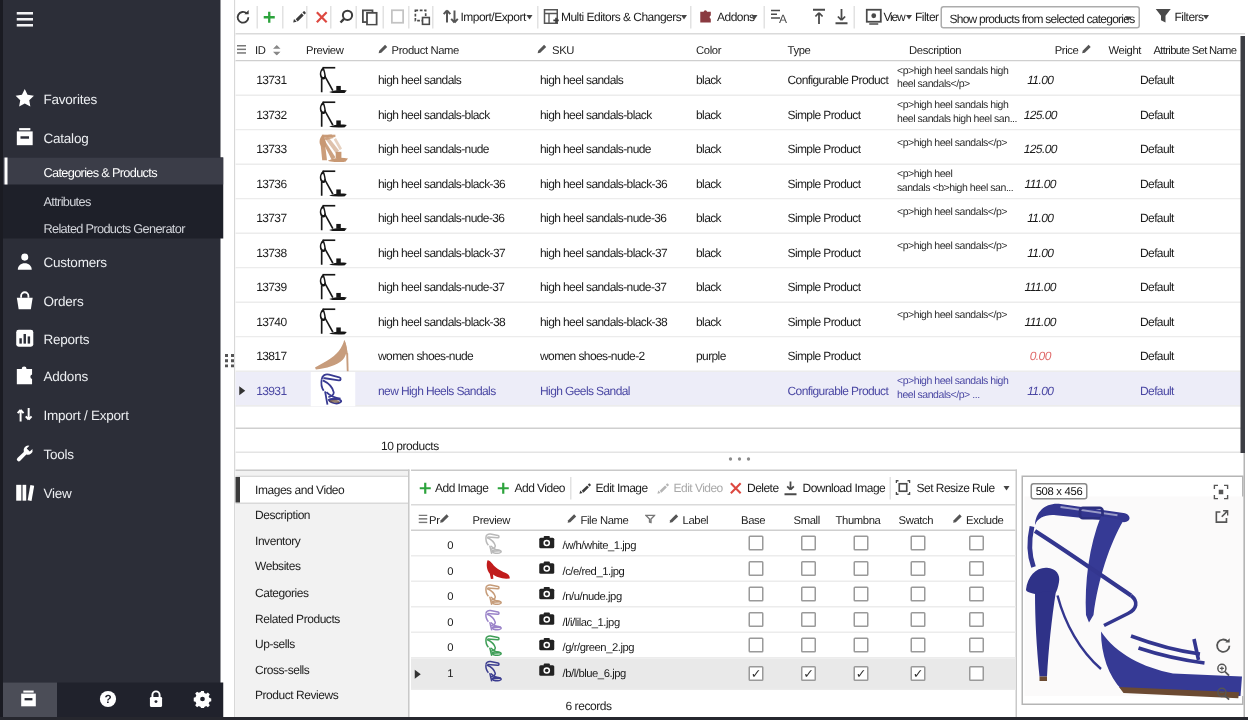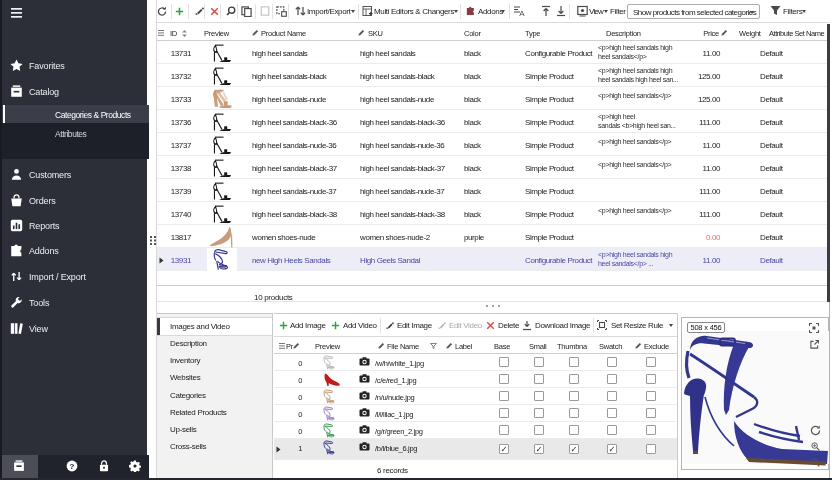--- a/index.html
+++ b/index.html
@@ -10,21 +10,21 @@
 
   
   #sidebar { left:0; top:0; width:147px; height:480px; background:#2c2e38; border-left:2px solid #1a1b22; }
   #search { position:absolute; left:0; top:26px; width:147px; height:24px; background:#22242e; }
   #search .txt { position:absolute; left:27px; top:7px; color:#5e606b; font-size:8.5px; letter-spacing:-0.2px; }
   .mitem { position:absolute; left:0; width:147px; height:24px; color:#eceef1; font-size:9px; letter-spacing:-0.15px; }
   .mitem .lb { position:absolute; left:27px; top:7px; }
   .mitem svg { left:7.5px; top:5px; }
   #submenu { position:absolute; left:0; top:105px; width:147px; height:54px; background:#1e2029; }
   .smitem { position:absolute; left:0; width:147px; height:18px; color:#d3d5db; font-size:8.5px; letter-spacing:-0.45px; }
-  .smitem .lb { position:absolute; left:27px; top:5px;margin-left:26px; }
+  .smitem .lb { position:absolute; left:27px; top:5px; }
   .smitem.sel { background:#3b3d48; color:#fff; }
   .smitem.sel .bar { position:absolute; left:1px; top:0; width:2px; height:18px; background:#fff; }
   #btmbar { position:absolute; left:0; top:455px; width:147px; height:23px; background:#20222c; }
   #btmbar .cell1 { position:absolute; left:0; top:0; width:36px; height:23px; background:#4b4d57; }
 
   
   #vsplit { left:149px; top:0; width:8px; height:478px; background:#fff; border-right:1px solid #d8d8d8; }
 
   
   #bedge { left:0; top:478px; width:832px; height:2px; background:#26272e; z-index:9; }
@@ -44,21 +44,21 @@
 
   .grow { position:absolute; left:0; width:673px; height:23px; border-bottom:1px solid #ececec; background:#fff; font-size:8px; letter-spacing:-0.4px; }
   .grow span { position:absolute; white-space:nowrap; }
   .grow .id { left:0; top:8px; width:34px; text-align:right; }
   .grow .nm { left:95px; top:8px; }
   .grow .sku { left:203px; top:8px; }
   .grow .col { left:307px; top:8px; }
   .grow .typ { left:368px; top:8px; }
   .grow .d2 { left:441px; top:3px; font-size:7px; letter-spacing:-0.3px; color:#2c2c2c; line-height:8.5px; }
   .grow .d1 { left:441px; top:5px; font-size:7px; letter-spacing:-0.3px; color:#2c2c2c; }
-  .grow .prc { left:510px; top:8px; width:53px; text-align:right; }
+  .grow .prc { left:510px; top:8px; width:53px; text-align:center;font-style:italic; }
   .grow .att { left:603px; top:8px; }
   .grow svg { left:54px; top:1px; }
   .grow.sel { background:#ededf8; color:#4a47a3; }
   .grow.sel .d2 { color:#4a47a3; }
 
   #summary { position:absolute; left:0; top:285px; width:673px; height:17px; border-top:1px solid #cfcfcf; border-bottom:1px solid #e4e4e4; background:#fff; }
   #summary span { position:absolute; left:97px; top:7px; font-size:8px; letter-spacing:-0.3px; color:#222; }
 
   
   #tabs { position:absolute; left:0; top:313px; width:116px; height:165px; background:#f2f2f2; border-top:1px solid #c9c9c9; border-right:1px solid #c9c9c9; }
@@ -112,20 +112,23 @@
   </div>
 
   <div id="submenu">
     <div class="smitem sel" style="top:0">
         <div class="bar"></div>
         <span class="lb">Categories &amp; Products</span>
       </div>
     <div class="smitem" style="top:19px">
         <span class="lb">Attributes</span>
       </div>
+    <div class="smitem" style="top:37px">
+        <span class="lb">Related Products Generator</span>
+      </div>
   </div>
 
   <div class="mitem" style="top:163px">
     <svg width="13" height="13" viewBox="0 0 16 16">
         <circle cx="8" cy="4.2" r="2.9" fill="#fff"></circle>
         <path d="M2.3 14.5c0-3.2 2.5-5.3 5.7-5.3s5.7 2.1 5.7 5.3z" fill="#fff"></path>
       </svg>
     <span class="lb">Customers</span>
   </div>
   <div class="mitem" style="top:189px">
@@ -570,20 +573,23 @@
         <span class="lb">Categories</span>
       </div>
     <div class="tab" style="top:90px">
         <span class="lb">Related Products</span>
       </div>
     <div class="tab" style="top:107px">
         <span class="lb">Up-sells</span>
       </div>
     <div class="tab" style="top:124px">
         <span class="lb">Cross-sells</span>
+      </div>
+    <div class="tab" style="top:141px">
+        <span class="lb">Product Reviews</span>
       </div>
   </div>
 
   <div id="imgpanel">
     <div id="imgtb">
       <svg style="left:5px;top:7px" width="9" height="9" viewBox="0 0 11 11">
           <path d="M5.5 1v9M1 5.5h9" stroke="#2ca33c" stroke-width="1.8"></path>
         </svg>
       <span class="itbt" style="left:16px">Add Image</span>
       <svg style="left:57px;top:7px" width="9" height="9" viewBox="0 0 11 11">

